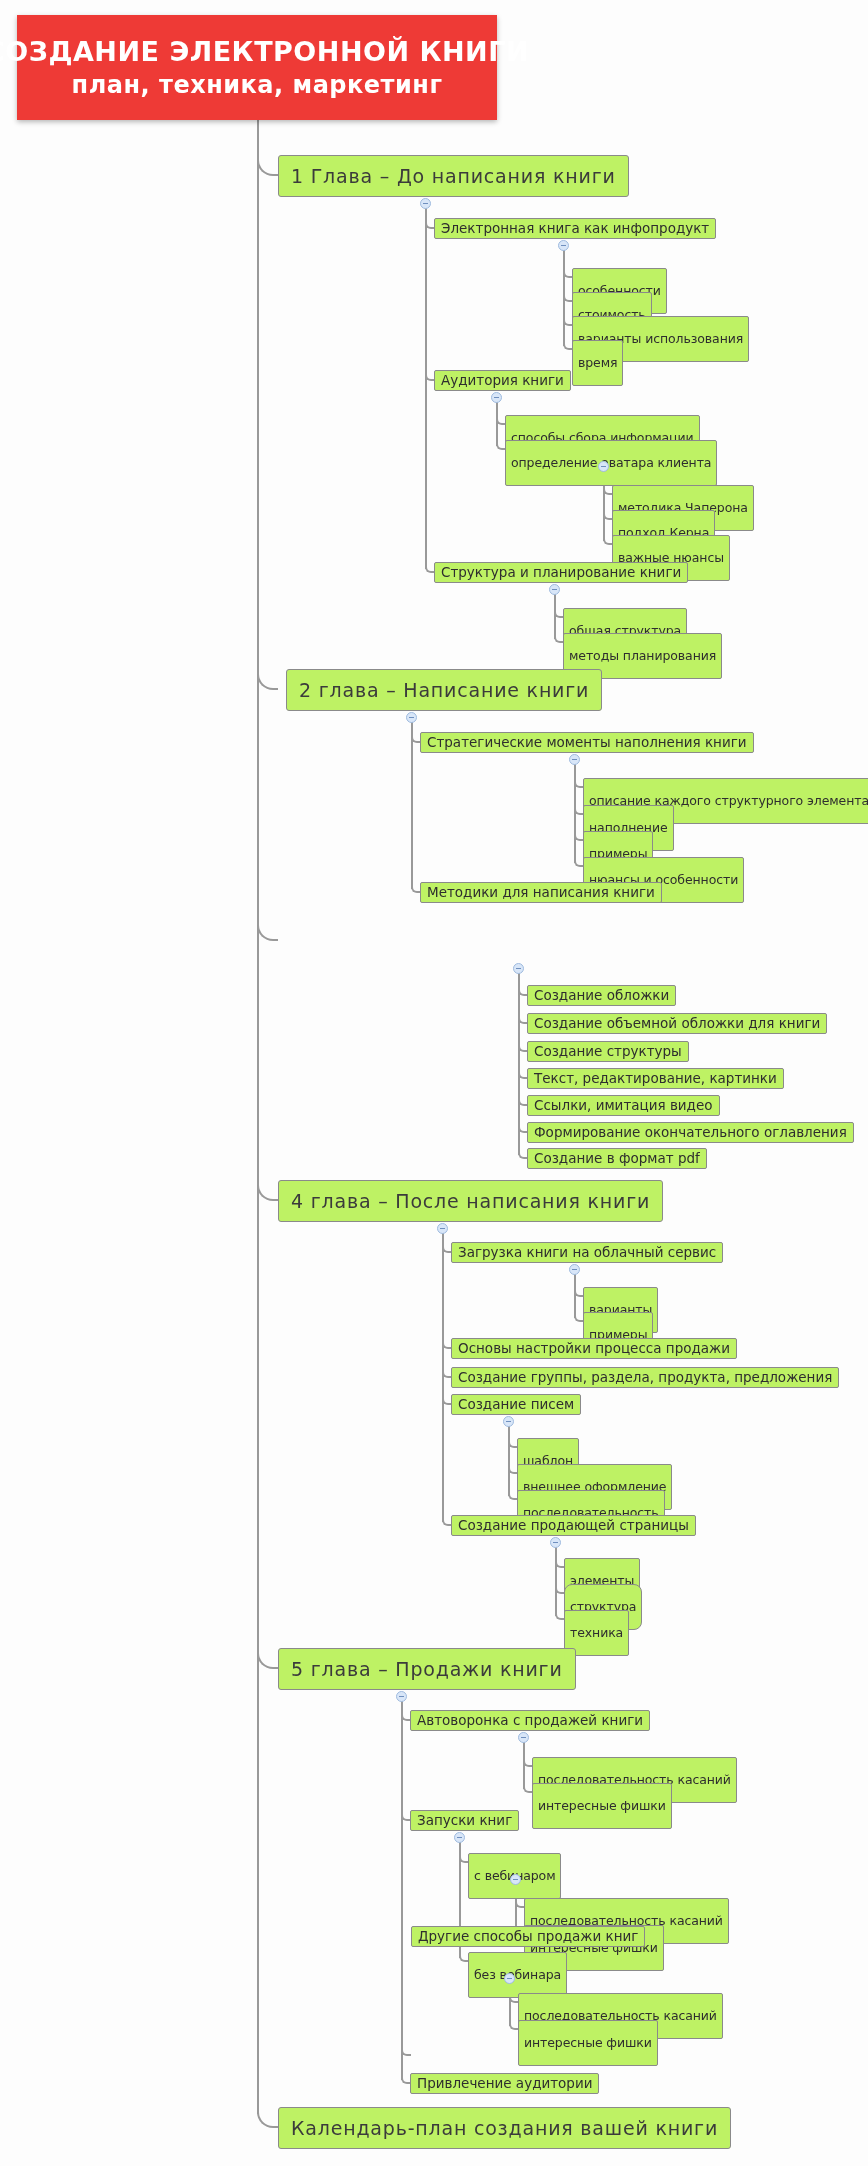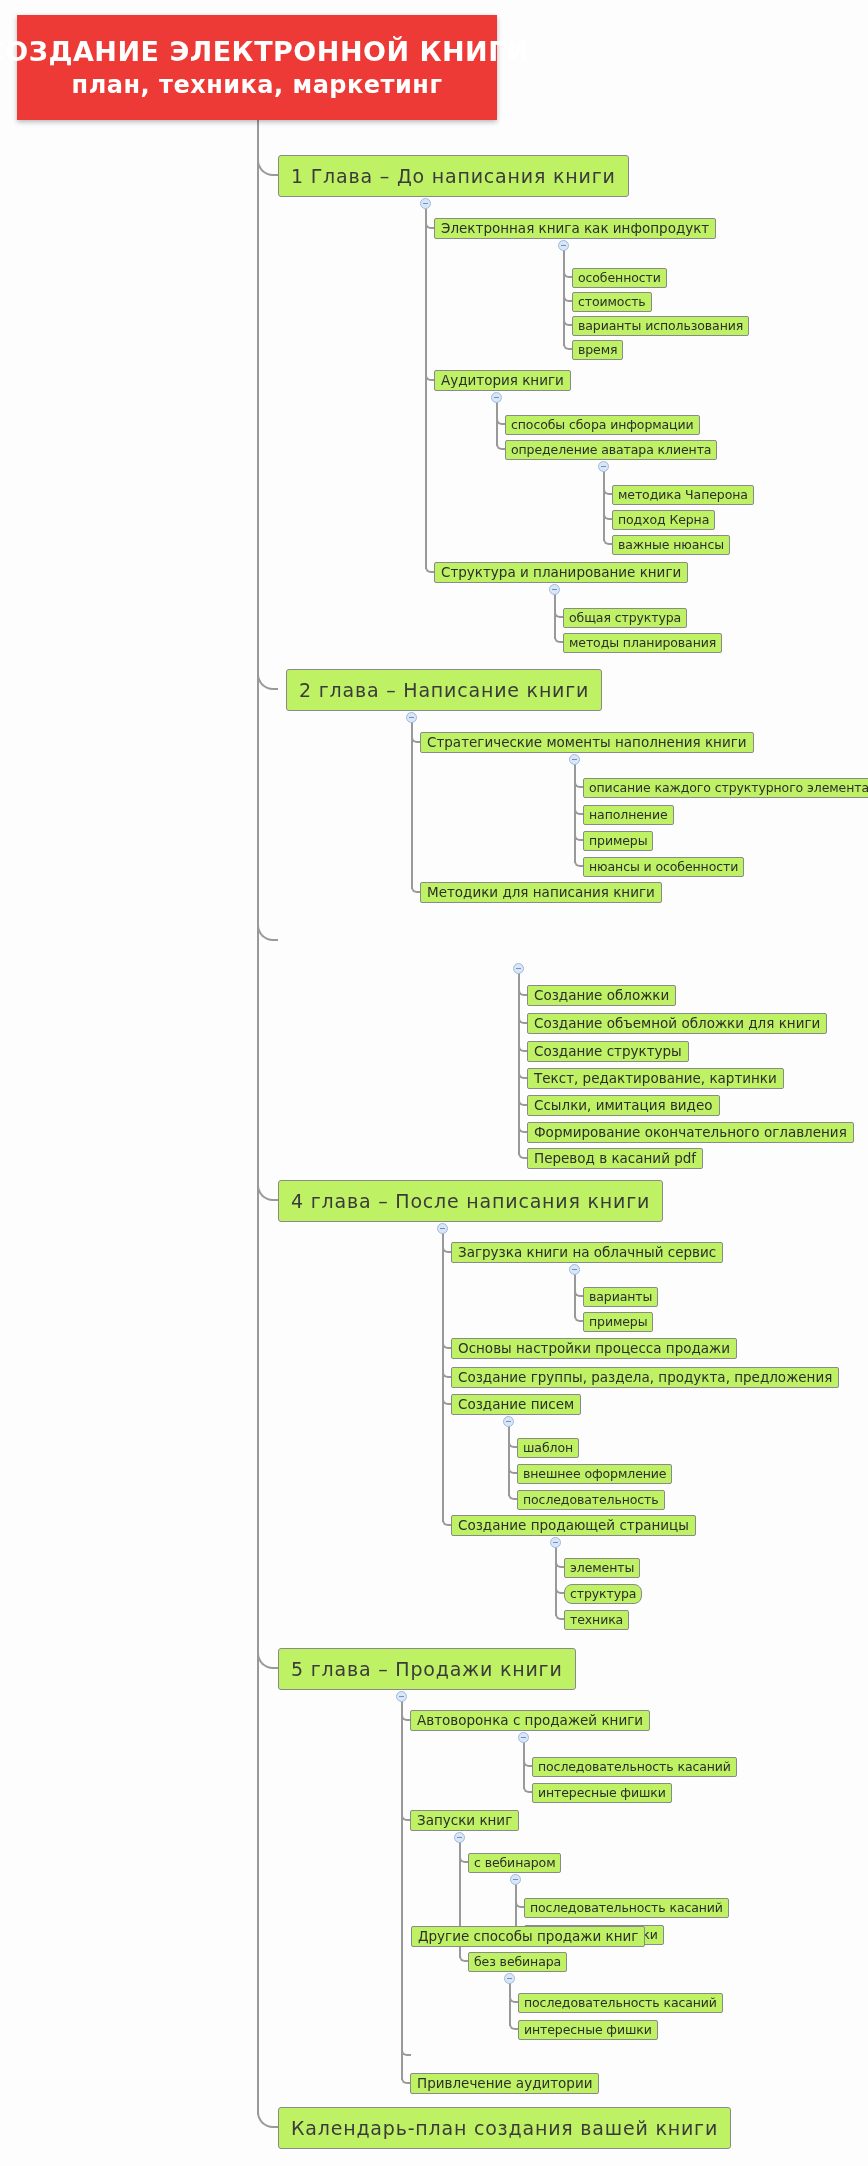--- a/index.html
+++ b/index.html
@@ -10,21 +10,21 @@
     display:flex;flex-direction:column;align-items:center;justify-content:center;gap:4px;
     box-shadow:0 2px 5px rgba(0,0,0,0.28);z-index:2;}
   .root-line1{color:#ffffff;font-size:27px;font-weight:bold;letter-spacing:0.5px;white-space:nowrap;}
   .root-line2{color:#ffffff;font-size:24px;font-weight:bold;letter-spacing:0.5px;white-space:nowrap;}
 
   
   .node{position:absolute;background:#bef264;border:1px solid #8a8a8a;color:#2e2e2e;
     white-space:nowrap;z-index:2;box-sizing:border-box;border-radius:2px;cursor:default;}
   .l1{font-size:19px;line-height:24px;padding:8px 12px;letter-spacing:0.8px;color:#3b3b3b;border-radius:3px;}
   .l2{font-size:13.5px;line-height:17px;padding:1px 6px;}
-  .l3{font-size:12.5px;line-height:16px;padding:1px 5px;letter-spacing:-0.1px;}
+  .l3{font-size:12.5px;line-height:16px;padding:14px 5px;letter-spacing:-0.1px;}
 
   
   .trunk{position:absolute;width:2px;background:#999999;z-index:1;}
   .stub{position:absolute;border-left:2px solid #999999;border-bottom:2px solid #999999;
     box-sizing:border-box;z-index:1;background:transparent;}
   .stub.big{border-bottom-left-radius:16px;}
   .stub.small{border-bottom-left-radius:6px;}
 
   
   .badge{position:absolute;width:11px;height:11px;border-radius:50%;background:#d8e6f8;
@@ -60,21 +60,21 @@
     <div class="node l3" style="left: 583px; top: 805px;">наполнение</div>
     <div class="node l3" style="left: 583px; top: 831px;">примеры</div>
     <div class="node l3" style="left: 583px; top: 857px;">нюансы и особенности</div>
     <div class="node l2" style="left: 420px; top: 882px;">Методики для написания книги</div>
     <div class="node l2" style="left: 527px; top: 985px;">Создание обложки</div>
     <div class="node l2" style="left: 527px; top: 1013px;">Создание объемной обложки для книги</div>
     <div class="node l2" style="left: 527px; top: 1041px;">Создание структуры</div>
     <div class="node l2" style="left: 527px; top: 1068px;">Текст, редактирование, картинки</div>
     <div class="node l2" style="left: 527px; top: 1095px;">Ссылки, имитация видео</div>
     <div class="node l2" style="left: 527px; top: 1122px;">Формирование окончательного оглавления</div>
-    <div class="node l2" style="left: 527px; top: 1148px;">Перевод в касаний pdf</div>
+    <div class="node l2" style="left: 527px; top: 1148px;">Создание в формат pdf</div>
     <div class="node l1" style="left: 278px; top: 1180px;">4 глава – После написания книги</div>
     <div class="node l2" style="left: 451px; top: 1242px;">Загрузка книги на облачный сервис</div>
     <div class="node l3" style="left: 583px; top: 1287px;">варианты</div>
     <div class="node l3" style="left: 583px; top: 1312px;">примеры</div>
     <div class="node l2" style="left: 451px; top: 1338px;">Основы настройки процесса продажи</div>
     <div class="node l2" style="left: 451px; top: 1367px;">Создание группы, раздела, продукта, предложения</div>
     <div class="node l2" style="left: 451px; top: 1394px;">Создание писем</div>
     <div class="node l3" style="left: 517px; top: 1438px;">шаблон</div>
     <div class="node l3" style="left: 517px; top: 1464px;">внешнее оформление</div>
     <div class="node l3" style="left: 517px; top: 1490px;">последовательность</div>

